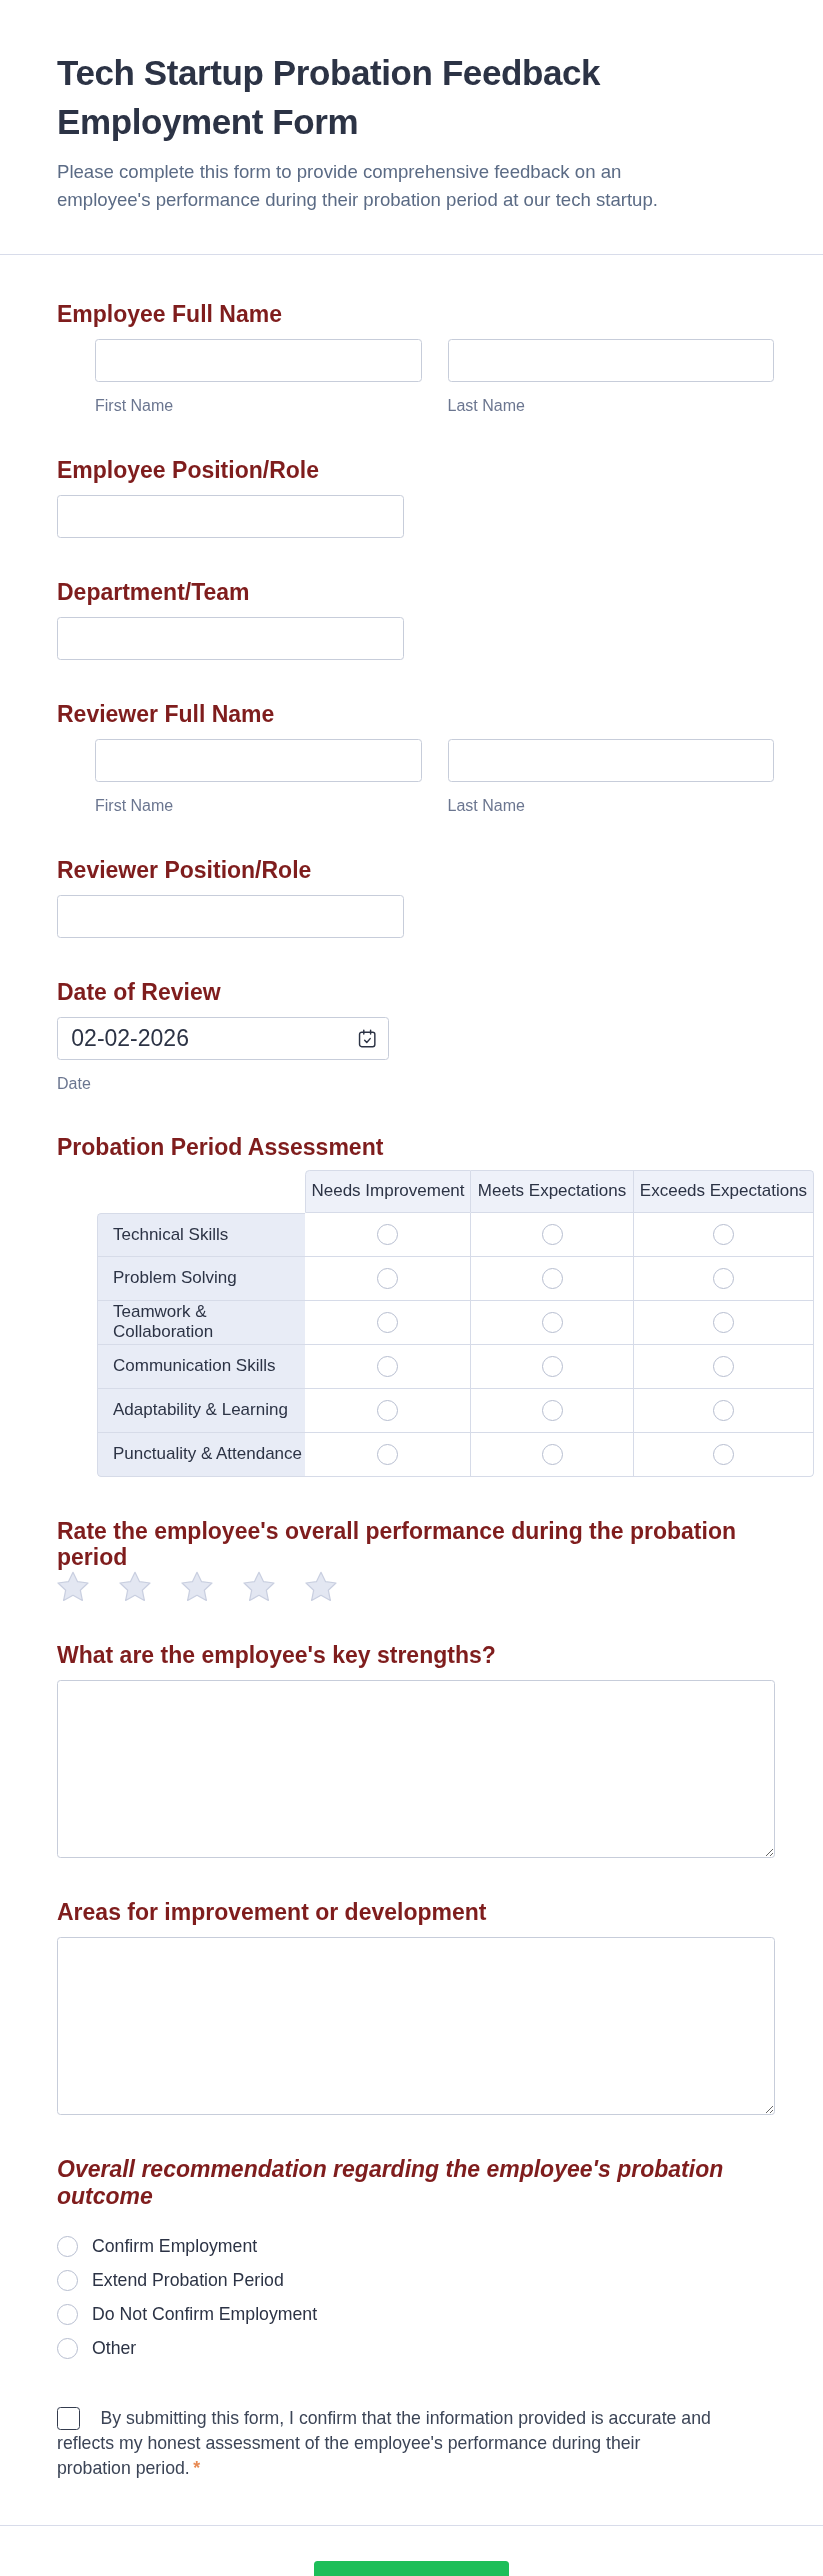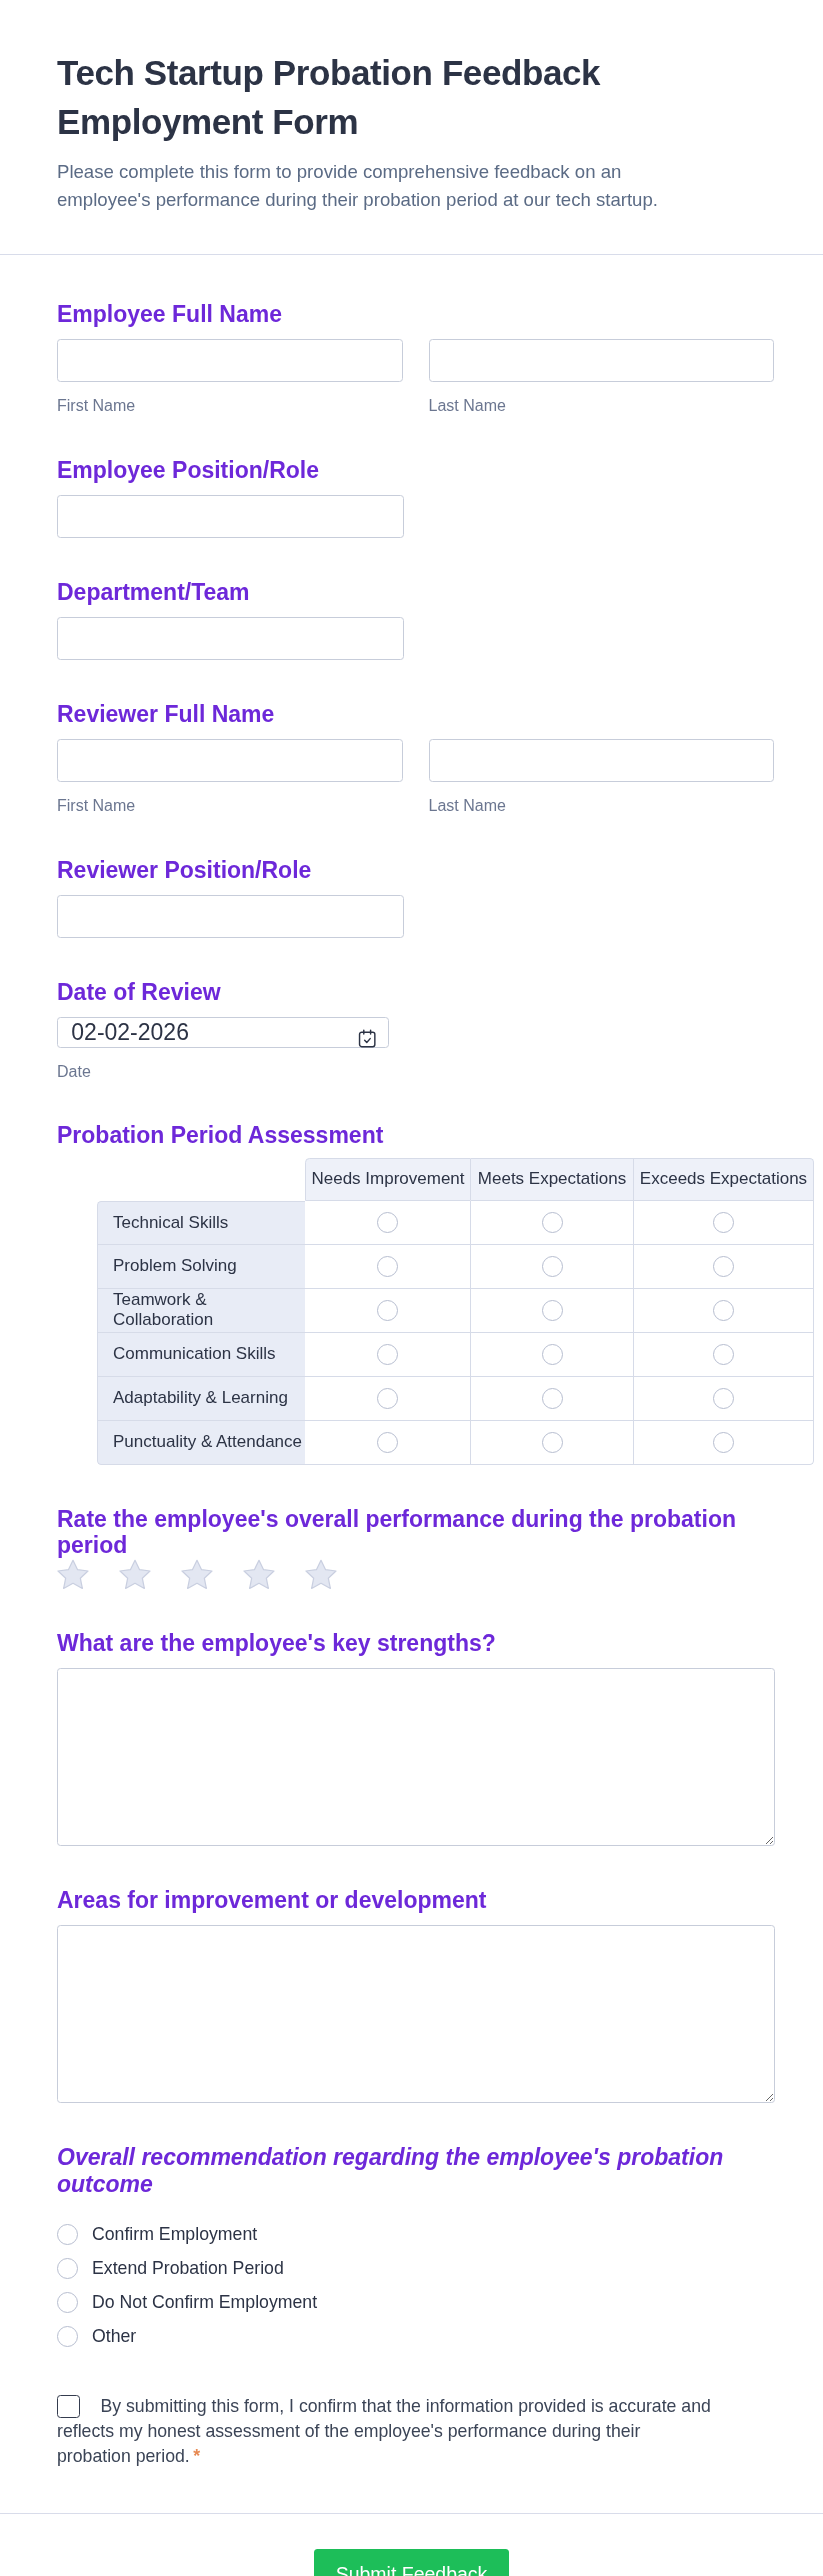--- a/index.html
+++ b/index.html
@@ -12,34 +12,34 @@
   .form-title{
     font-size:35px;line-height:49px;font-weight:700;color:#2c3345;
     margin:0;letter-spacing:-0.4px;max-width:673px;
   }
   .form-subtitle{
     margin-top:12px;font-size:18.6px;line-height:27.5px;color:#5b6b85;max-width:655px;
   }
   .divider{border:none;border-top:0.9px solid #d8dcea;margin:41px 0 0 0;}
   .form-body{padding:46px 49px 0 57px;}
   .question{margin:0 0 41px 0;}
-  .q-label{display:block;font-size:23px;line-height:26.6px;font-weight:600;color:#6d28d9;margin:0 0 11.5px 0;}
-  .name-row{display:flex;gap:26px;}
+  .q-label{display:block;font-size:23px;line-height:26.6px;font-weight:600;color:#7f1d1d;margin:0 0 11.5px 0;}
+  .name-row{display:flex;gap:26px;margin-left:38px;}
   .name-col{flex:1;}
   .text-input{
     display:block;width:100%;height:43px;border:0.9px solid #c7cdda;border-radius:3.5px;
     box-sizing:border-box;background:#fff;font-family:"Liberation Sans",sans-serif;
     font-size:23px;color:#2c3345;padding:0 13.3px;outline:none;
   }
   .short{width:347px;}
   .sublabel{font-size:16px;line-height:18.6px;color:#6b7690;margin-top:15px;}
 
   
   .date-wrap{position:relative;width:332px;}
-  .date-wrap .text-input{width:100%;height:31px;}
+  .date-wrap .text-input{width:100%;height:43px;}
   .calendar-icon{position:absolute;right:11.5px;top:11.5px;width:20.4px;height:20.4px;cursor:pointer;}
 
   
   .q-matrix .q-label{margin-bottom:8.9px;}
   .matrix{display:grid;grid-template-columns:208px 166px 163px 180px;width:717px;padding-left:40px;}
   .m-corner{background:transparent;}
   .m-head{
     background:#eef1f9;border-top:0.9px solid #d6dbe8;border-right:0.9px solid #d6dbe8;border-bottom:0.9px solid #d6dbe8;
     height:43px;display:flex;align-items:center;justify-content:center;
     font-size:17px;font-weight:500;color:#2c3345;box-sizing:border-box;

